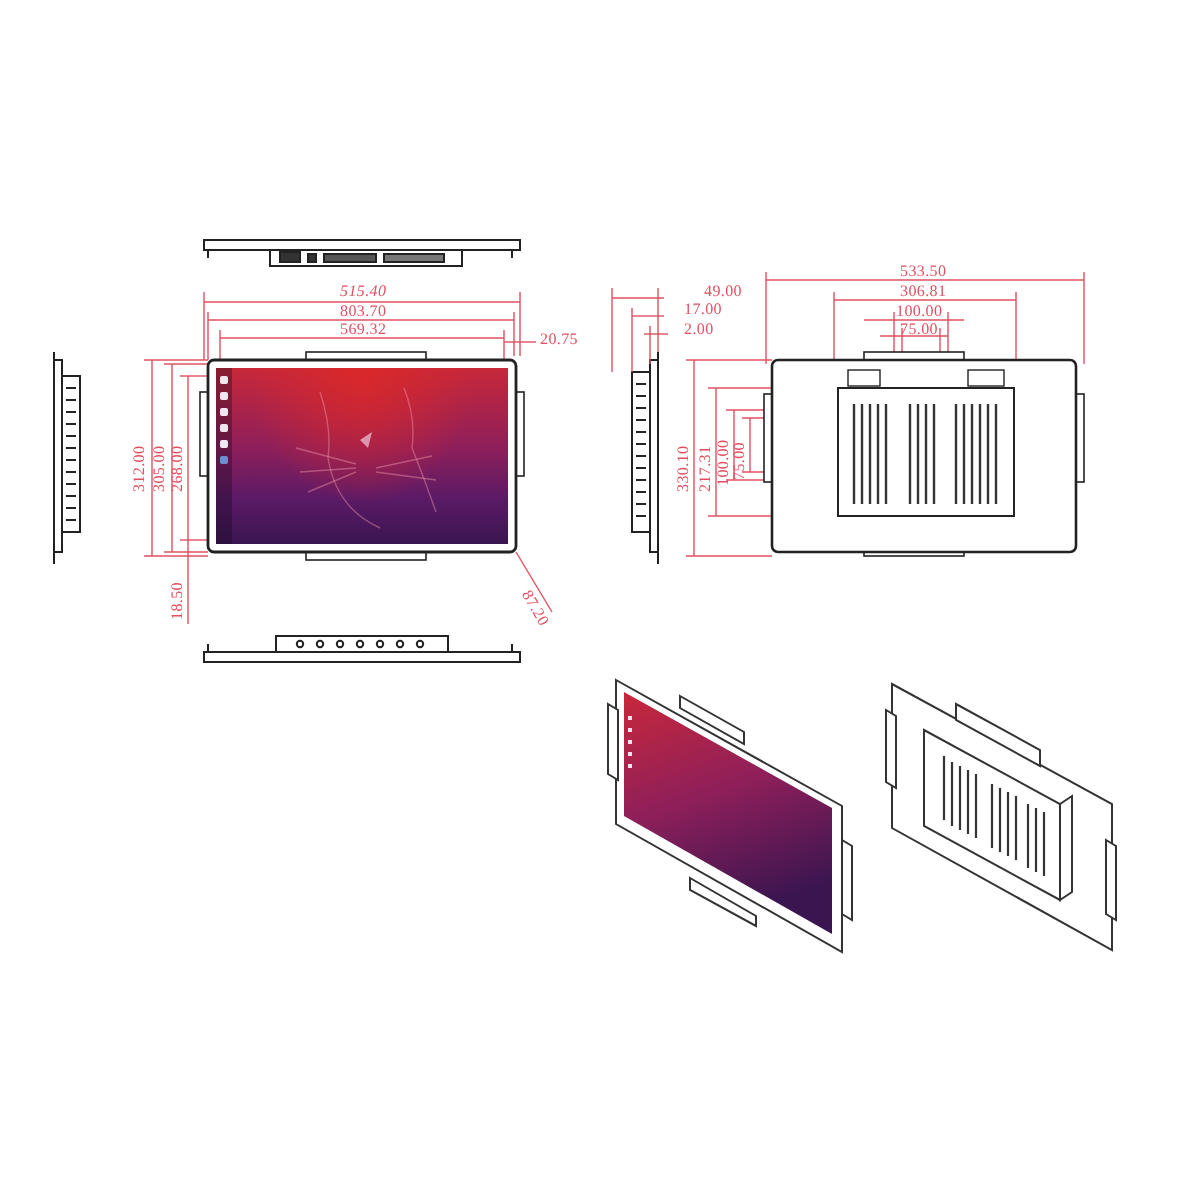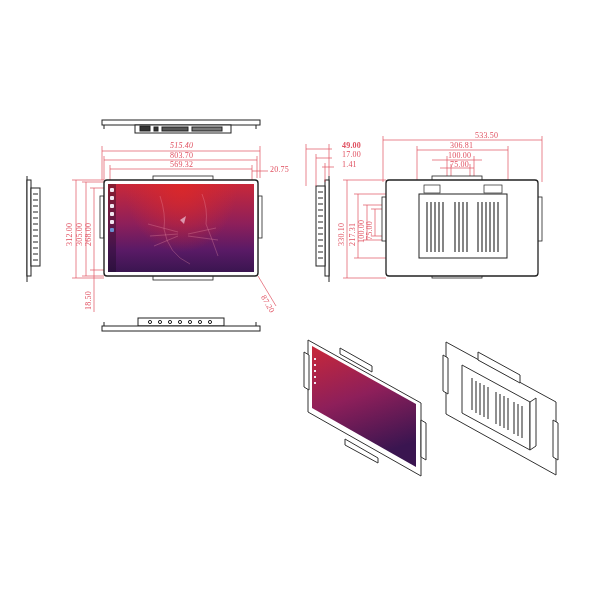--- a/index.html
+++ b/index.html
@@ -251,25 +251,25 @@
 <div class="abs dim" style="left:170px; top:152px;">803.70</div>
 <div class="abs dim" style="left:170px; top:161px;">569.32</div>
 <div class="abs dim" style="left:270px; top:166px;">20.75</div>
 
 <div class="abs dim vert" style="left:66px; top:246px;">312.00</div>
 <div class="abs dim vert" style="left:76px; top:246px;">305.00</div>
 <div class="abs dim vert" style="left:85px; top:246px;">268.00</div>
 <div class="abs dim vert" style="left:85px; top:310px;">18.50</div>
 <div class="abs dim" style="left:266px; top:294px; transform:rotate(60deg); transform-origin:left top;">87.20</div>
 
-<div class="abs dim" style="left:342px; top:142px;font-weight:bold;">49.00</div>
+<div class="abs dim" style="left:352px; top:142px;">49.00</div>
 <div class="abs dim" style="left:342px; top:151px;">17.00</div>
-<div class="abs dim" style="left:342px; top:161px;">1.41</div>
-
-<div class="abs dim" style="left:450px; top:132px;margin-left:25px;">533.50</div>
+<div class="abs dim" style="left:342px; top:161px;">2.00</div>
+
+<div class="abs dim" style="left:450px; top:132px;">533.50</div>
 <div class="abs dim" style="left:450px; top:142px;">306.81</div>
 <div class="abs dim" style="left:448px; top:152px;">100.00</div>
 <div class="abs dim" style="left:450px; top:161px;">75.00</div>
 
 <div class="abs dim vert" style="left:338px; top:246px;">330.10</div>
 <div class="abs dim vert" style="left:349px; top:246px;">217.31</div>
 <div class="abs dim vert" style="left:358px; top:243px;">100.00</div>
 <div class="abs dim vert" style="left:366px; top:240px;">75.00</div>
 
 </body></html>

